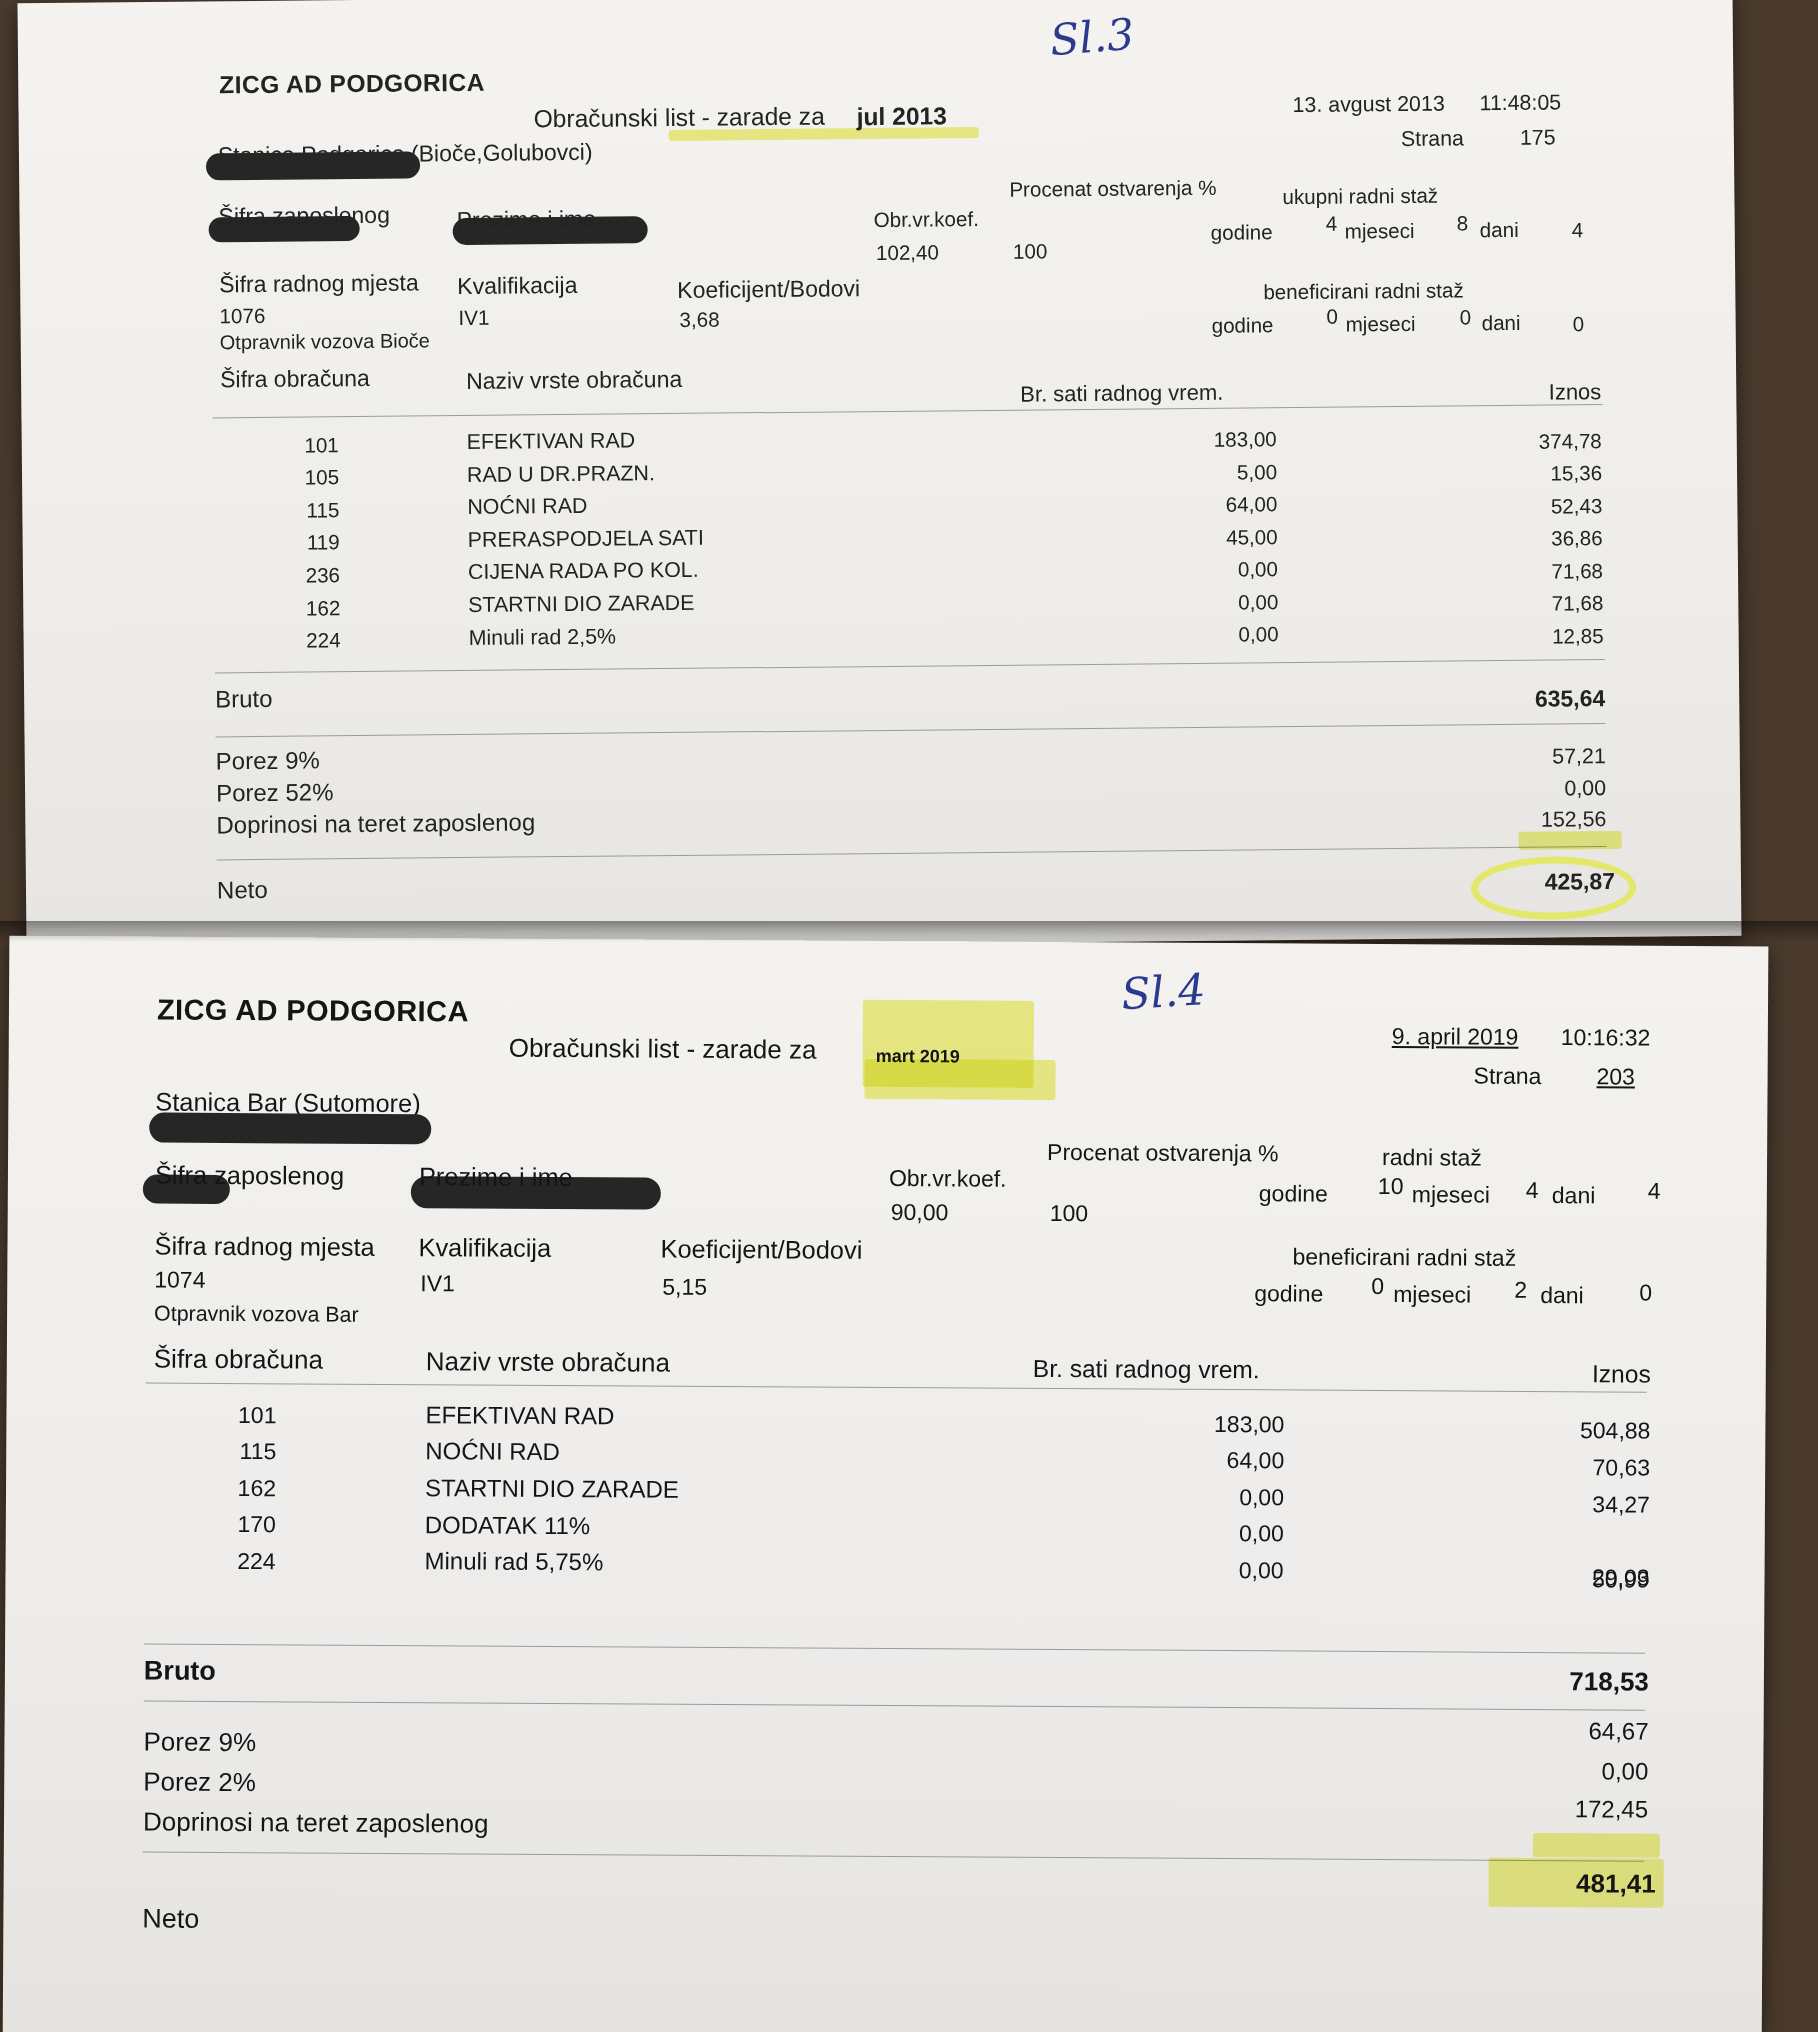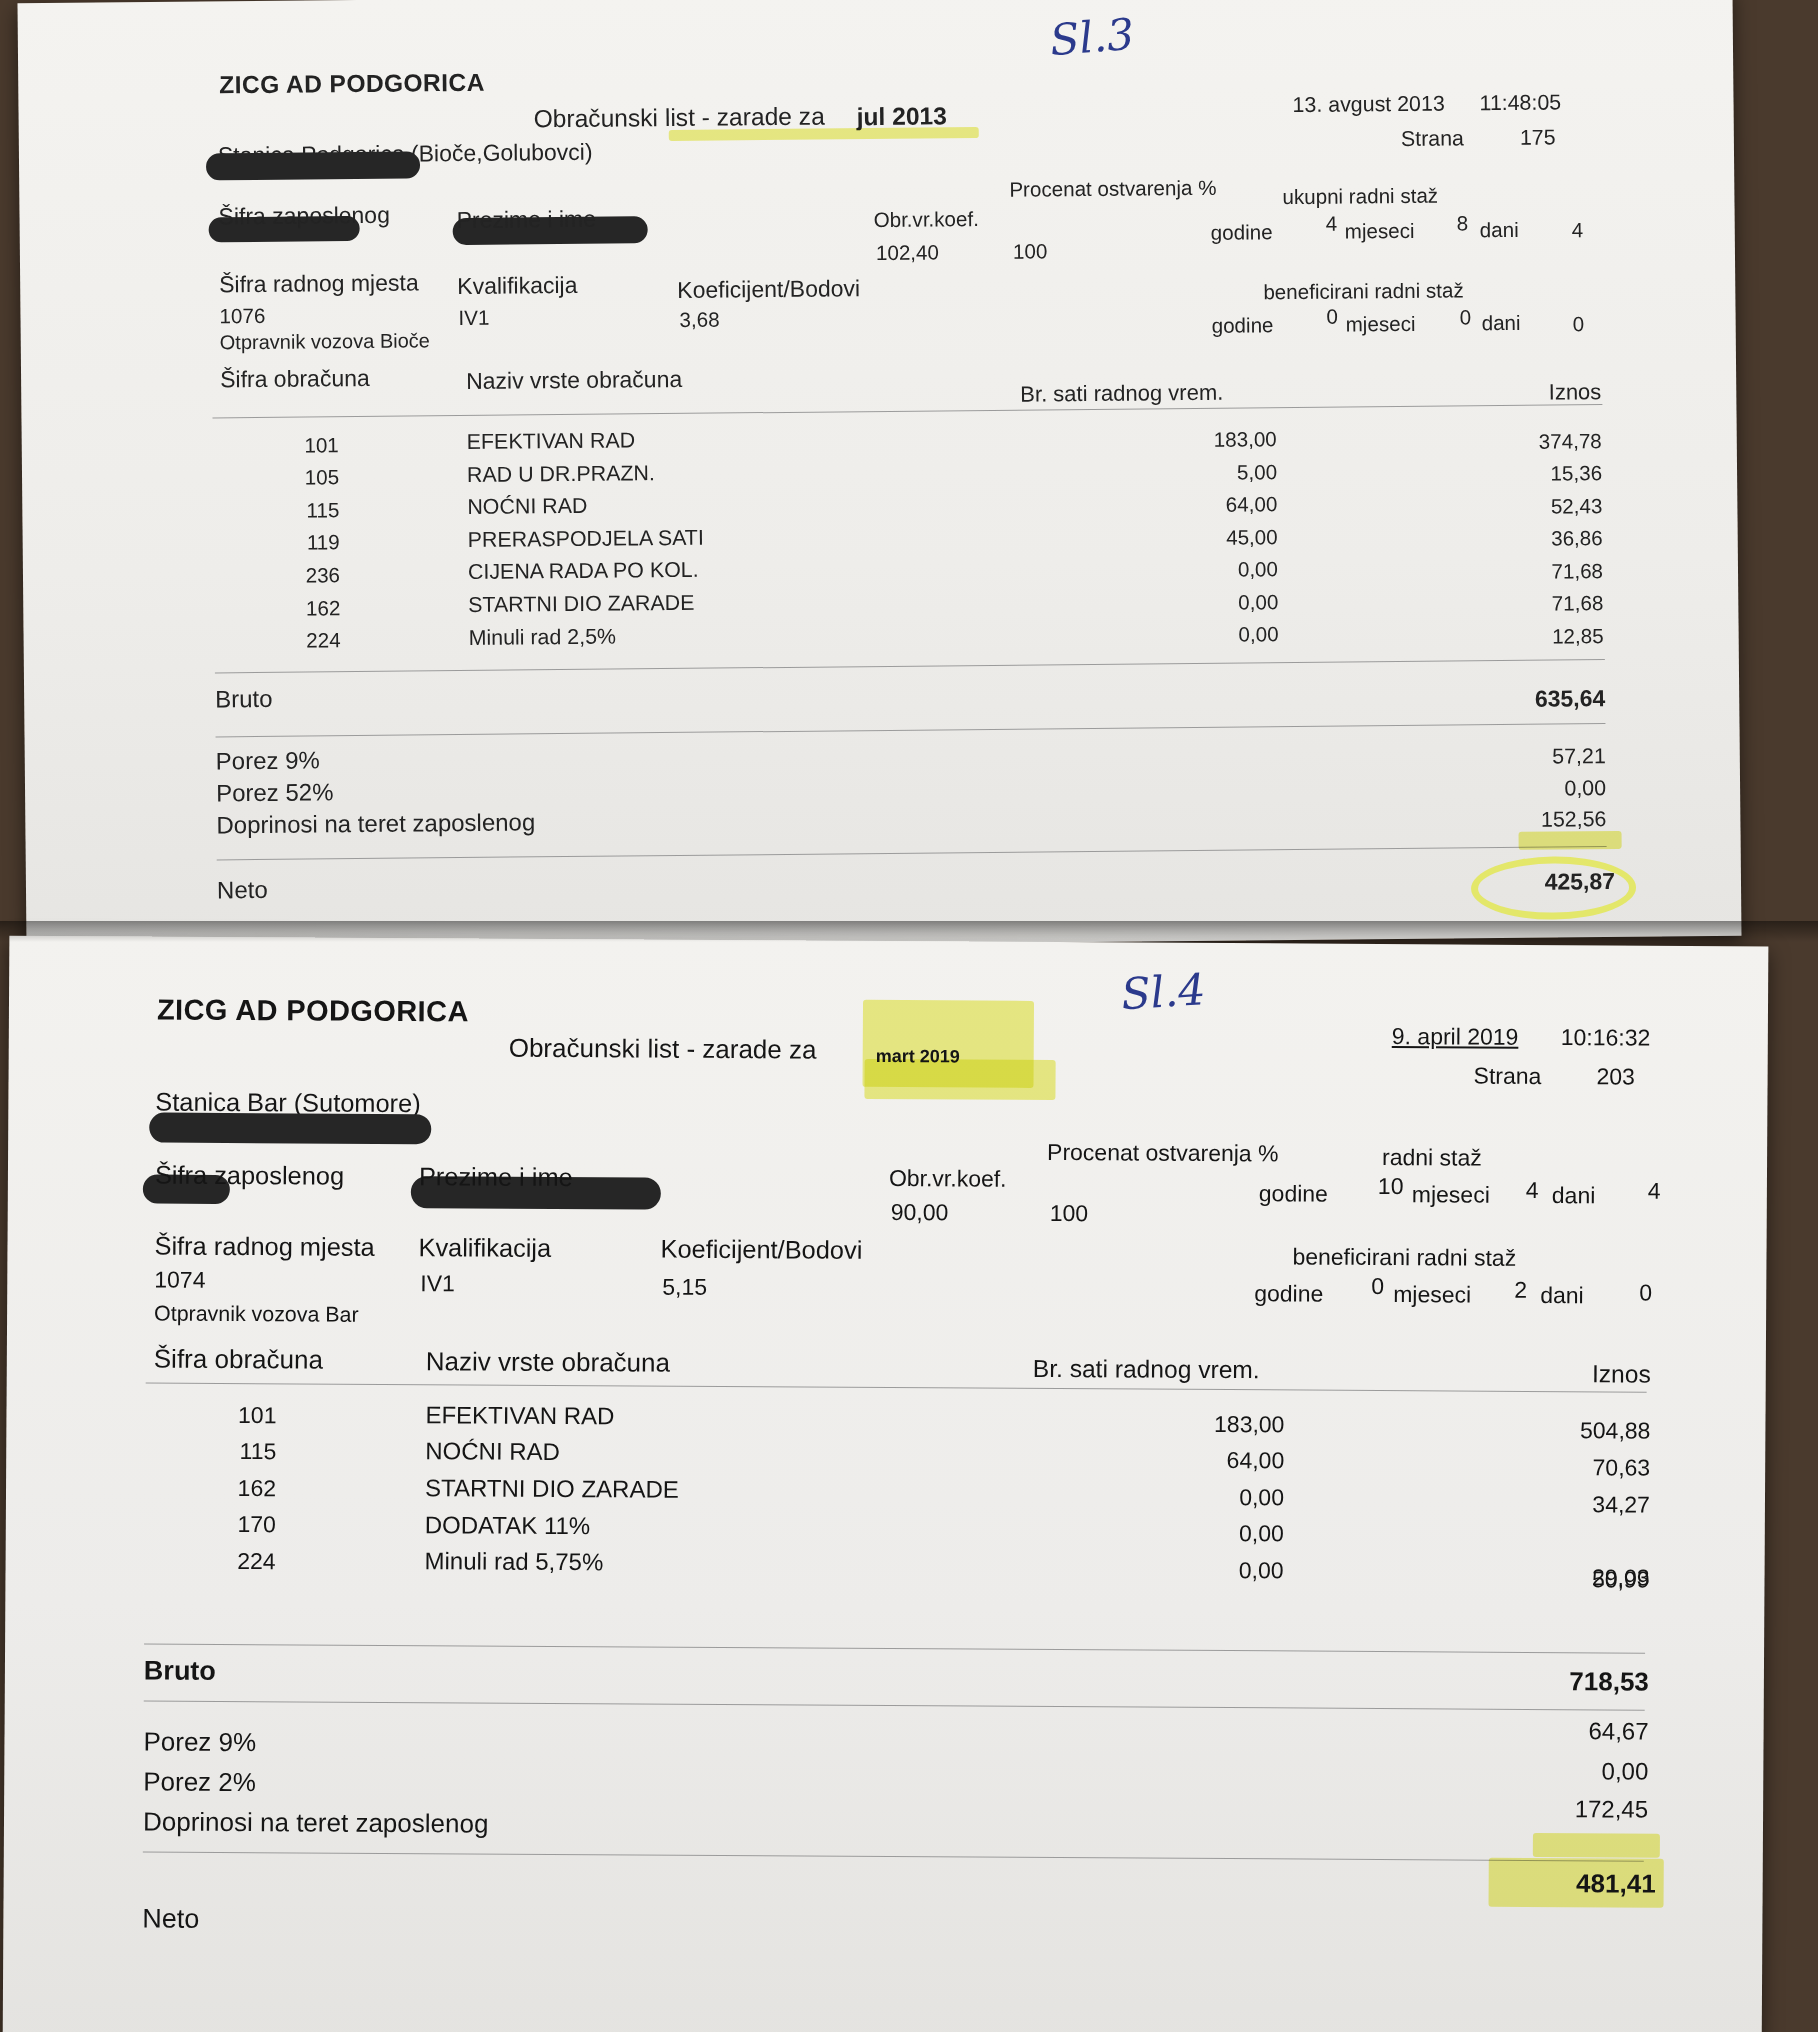--- a/index.html
+++ b/index.html
@@ -172,21 +172,21 @@
 
     <div class="t bold" style="left:148px;top:57px;font-size:29px;letter-spacing:0.4px;">ZICG AD PODGORICA</div>
     <div class="t" style="left:500px;top:94px;font-size:26px;">Obračunski list  -  zarade za</div>
     <div class="hl" style="left:854px;top:59px;width:171px;height:87px;"></div>
     <div class="hl" style="left:856px;top:118px;width:191px;height:40px;"></div>
     <div class="t bold" style="left:867px;top:97px;font-size:18px;z-index:3;margin-top:8px;">mart 2019</div>
 
     <div class="t" style="left:1383px;top:79px;font-size:23px;text-decoration:underline;">9. april 2019</div>
     <div class="t mono-num" style="left:1552px;top:79px;font-size:23px;">10:16:32</div>
     <div class="t" style="left:1465px;top:118px;font-size:23px;">Strana</div>
-    <div class="t mono-num" style="left:1588px;top:118px;font-size:23px;">203</div>
+    <div class="t mono-num" style="left:1588px;top:118px;font-size:23px;text-decoration:underline;">203</div>
 
     <div class="t" style="left:147px;top:151px;font-size:25.4px;">Stanica Bar (Sutomore)</div>
 
     <div class="redact" style="left:141px;top:176px;width:282px;height:30px;"></div>
     <div class="redact" style="left:135px;top:238px;width:87px;height:29px;"></div>
     <div class="redact" style="left:403px;top:238px;width:250px;height:32px;"></div>
 
     <div class="t" style="left:147px;top:224px;font-size:25.4px;">Šifra zaposlenog</div>
     <div class="t" style="left:411px;top:224px;font-size:25.4px;">Prezime i ime</div>
 

